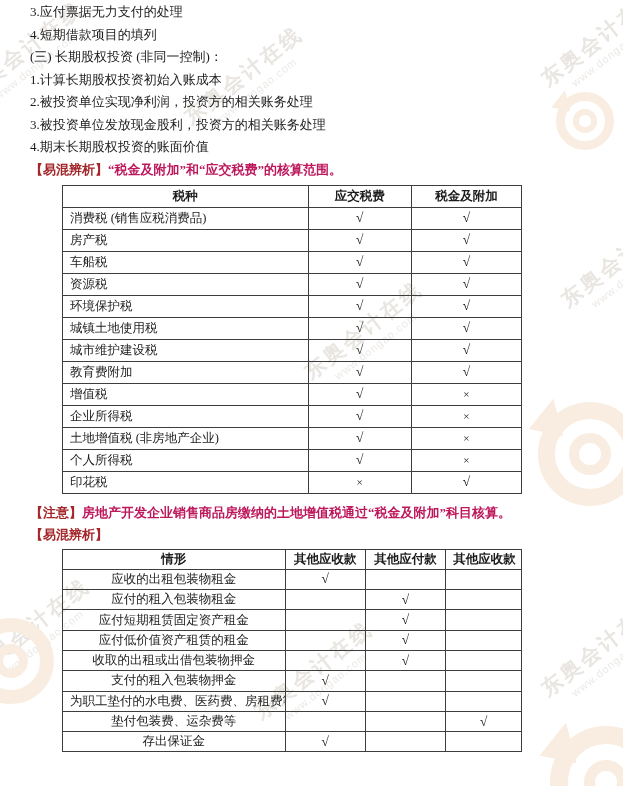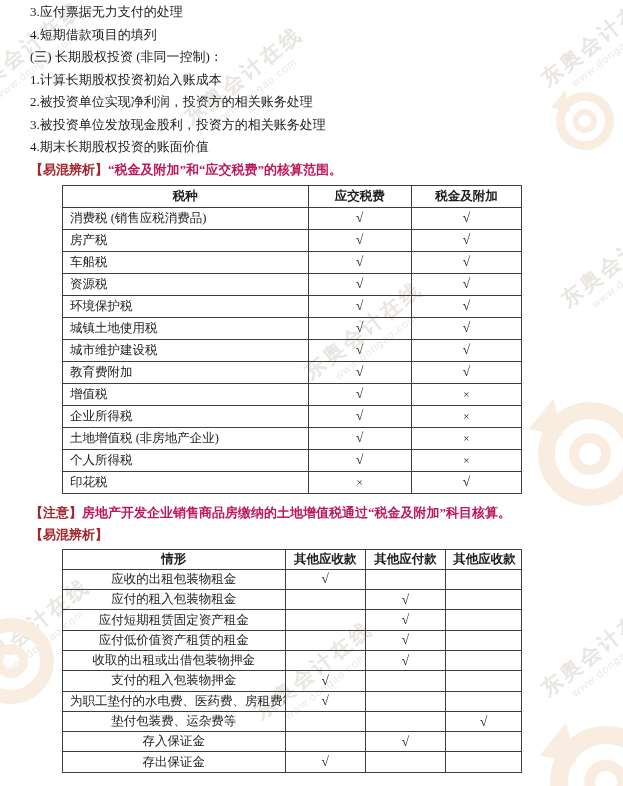--- a/index.html
+++ b/index.html
@@ -326,26 +326,20 @@
             <td></td>
             <td></td>
           </tr>
           <tr>
             <td>垫付包装费、运杂费等</td>
             <td></td>
             <td></td>
             <td>√</td>
           </tr>
           <tr>
-            <td>存入保证金</td>
-            <td></td>
-            <td>√</td>
-            <td></td>
-          </tr>
-          <tr>
             <td>存出保证金</td>
             <td>√</td>
             <td></td>
             <td></td>
           </tr>
         </tbody>
       </table>
 
   </div>
 </div>

